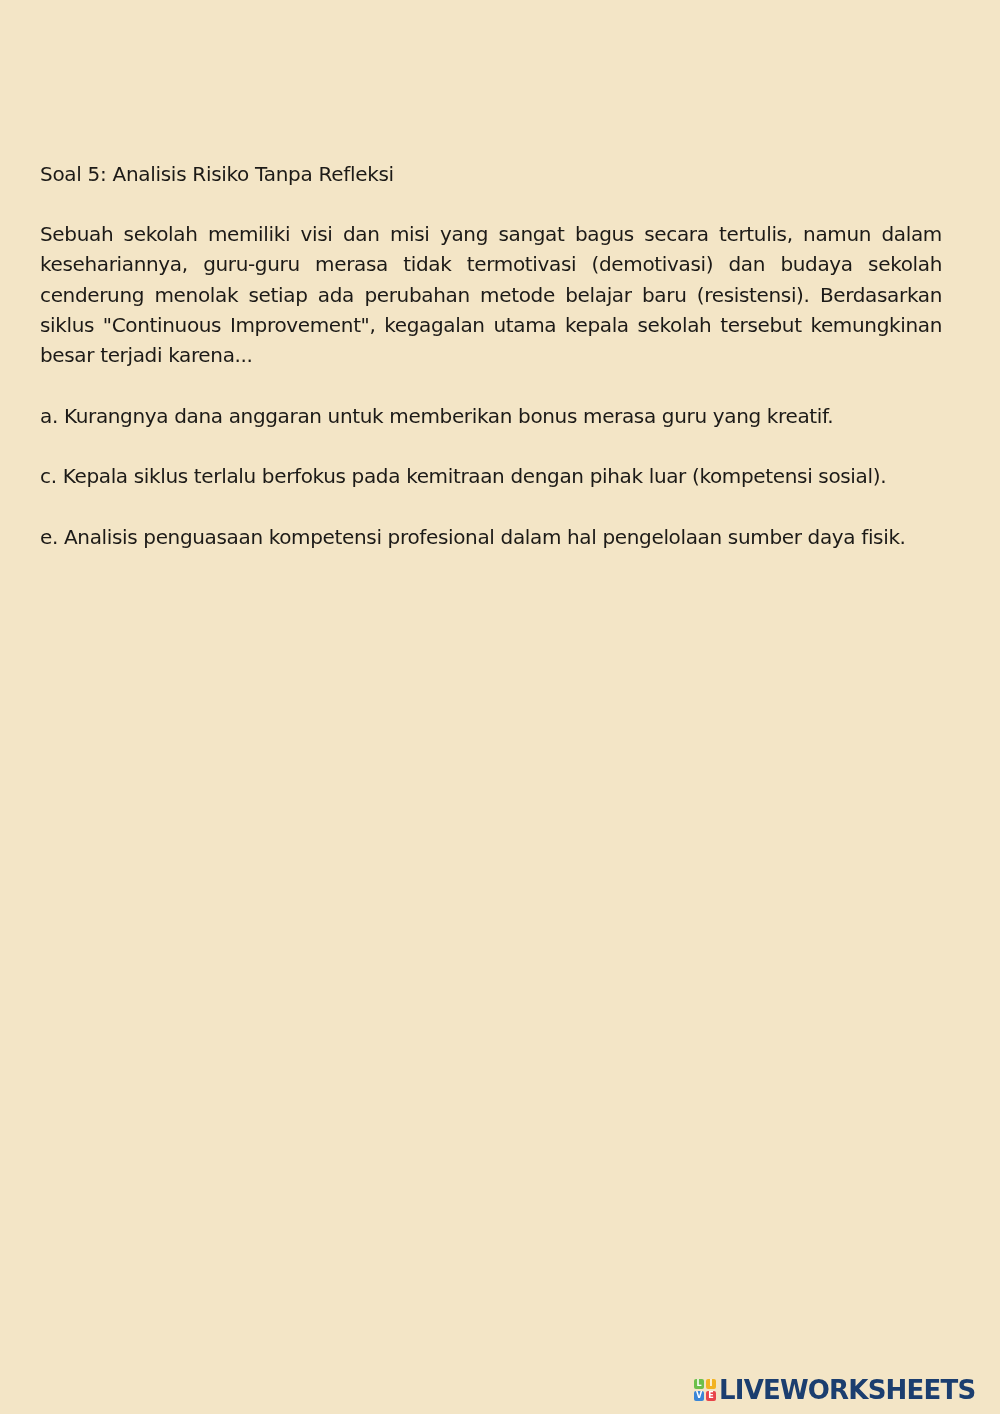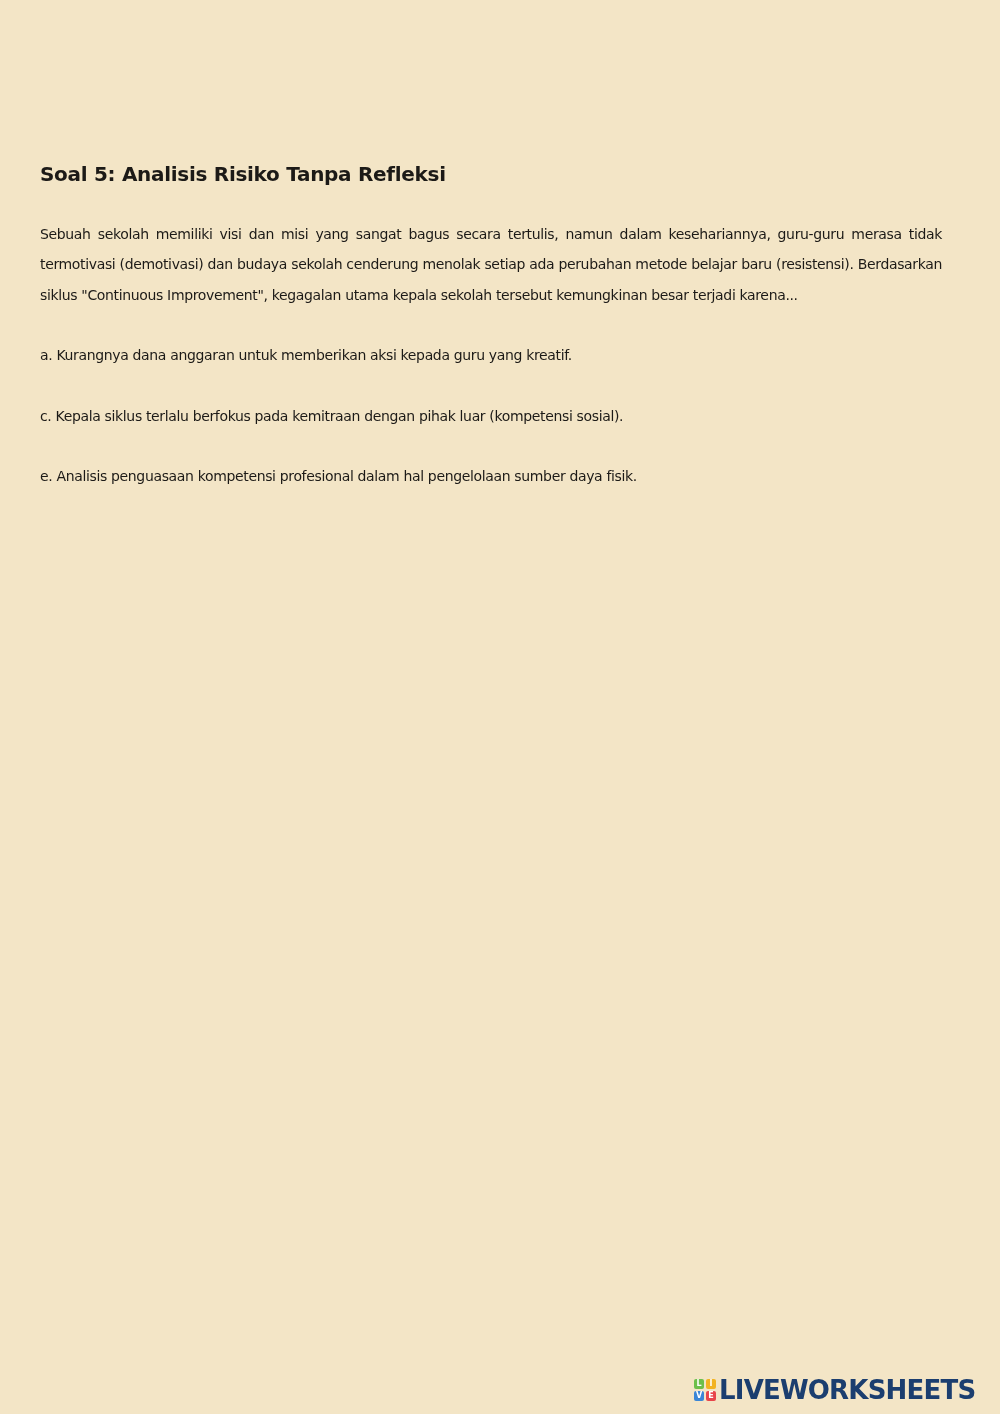--- a/index.html
+++ b/index.html
@@ -15,28 +15,28 @@
       font-family: "DejaVu Sans", "Liberation Sans", sans-serif;
       color: #1c1a17;
     }
     .page {
       position: absolute;
       left: 40px;
       top: 159px;
       width: 902px;
     }
     .title {
-      font-weight: bold;
+      font-weight: normal;
       font-size: 20px;
       line-height: 30px;
       margin: 0 0 30px 0;
       letter-spacing: -0.3px;
     }
     .para {
-      font-size: 14px;
+      font-size: 20px;
       line-height: 30.3px;
       text-align: justify;
       margin: 0 0 30.3px 0;
       letter-spacing: -0.35px;
       word-spacing: 0px;
     }
     .logo {
       position: absolute;
       left: 694px;
       top: 1376px;
@@ -75,21 +75,21 @@
     }
   </style>
 </head>
 <body>
 
 <div class="page">
   <h1 class="title">Soal 5: Analisis Risiko Tanpa Refleksi</h1>
 
   <p class="para">Sebuah sekolah memiliki visi dan misi yang sangat bagus secara tertulis, namun dalam kesehariannya, guru-guru merasa tidak termotivasi (demotivasi) dan budaya sekolah cenderung menolak setiap ada perubahan metode belajar baru (resistensi). Berdasarkan siklus "Continuous Improvement", kegagalan utama kepala sekolah tersebut kemungkinan besar terjadi karena...</p>
 
-  <p class="para">a. Kurangnya dana anggaran untuk memberikan aksi kepada guru yang kreatif.</p>
+  <p class="para">a. Kurangnya dana anggaran untuk memberikan bonus merasa guru yang kreatif.</p>
   <p class="para">c. Kepala siklus terlalu berfokus pada kemitraan dengan pihak luar (kompetensi sosial).</p>
   <p class="para">e. Analisis penguasaan kompetensi profesional dalam hal pengelolaan sumber daya fisik.</p>
 </div>
 
 <div class="logo">
   <div class="logo-icon">
     <span class="logo-cell c-l">L</span>
     <span class="logo-cell c-i">I</span>
     <span class="logo-cell c-v">V</span>
     <span class="logo-cell c-e">E</span>

